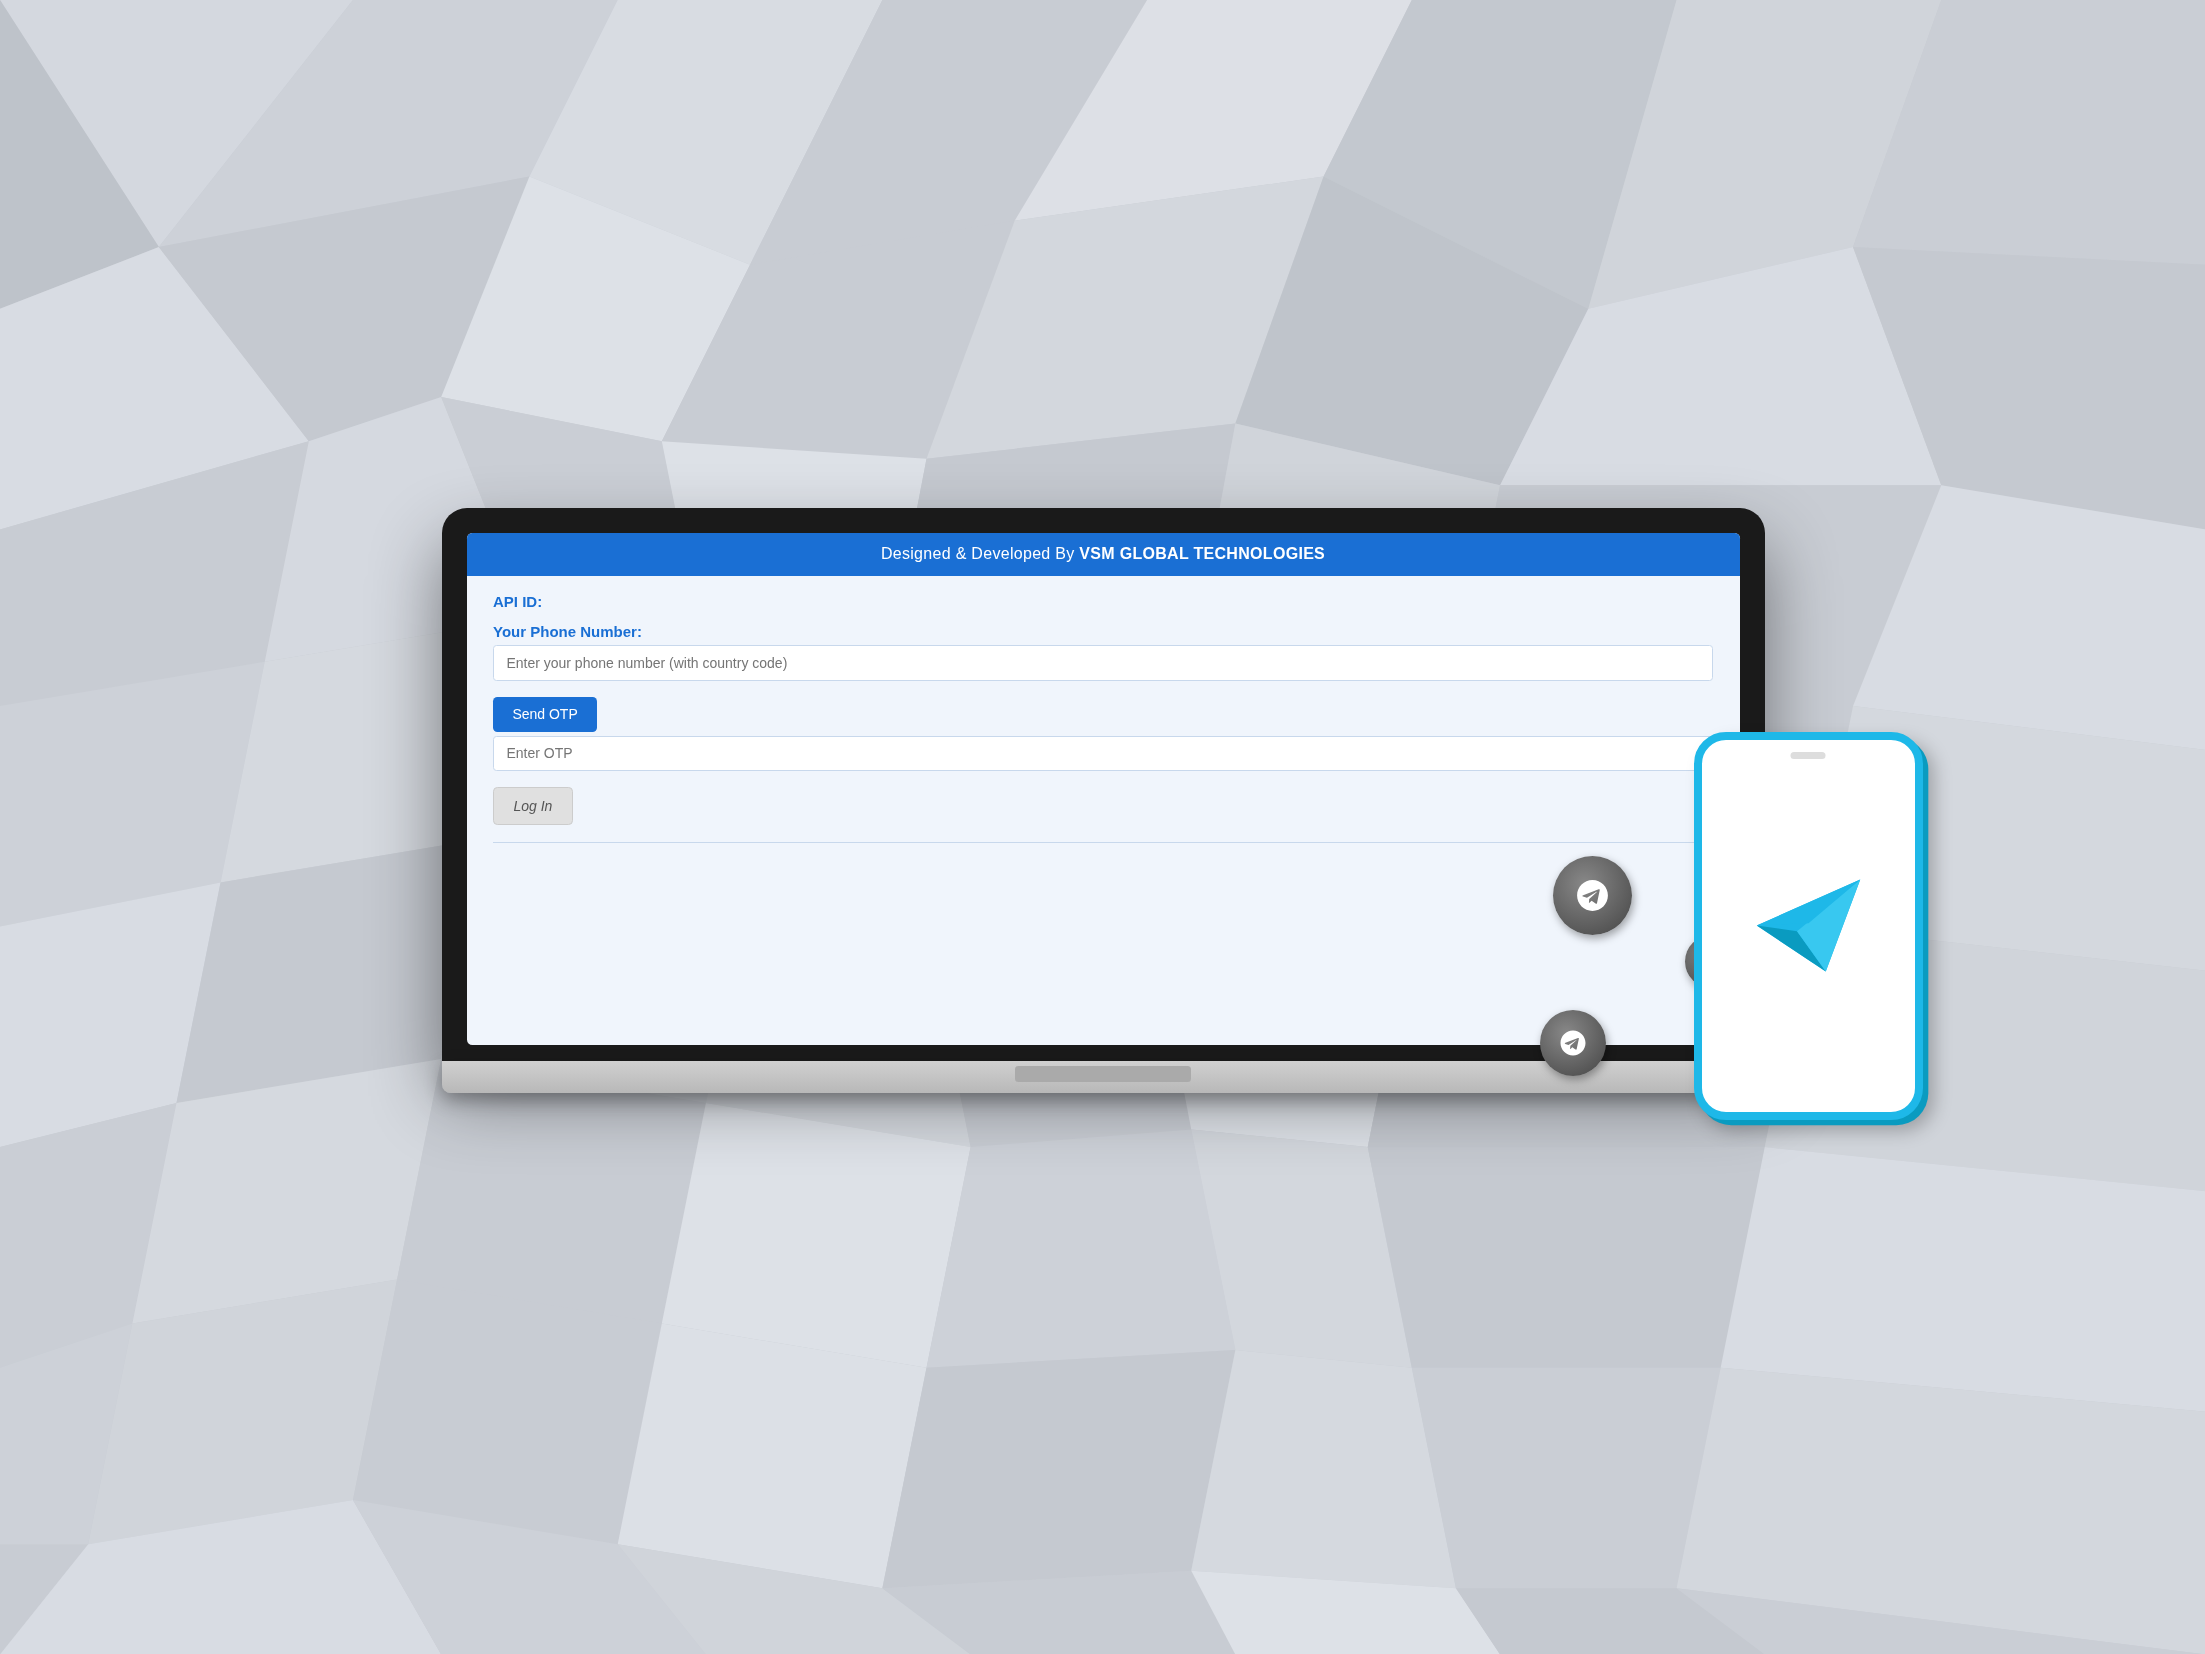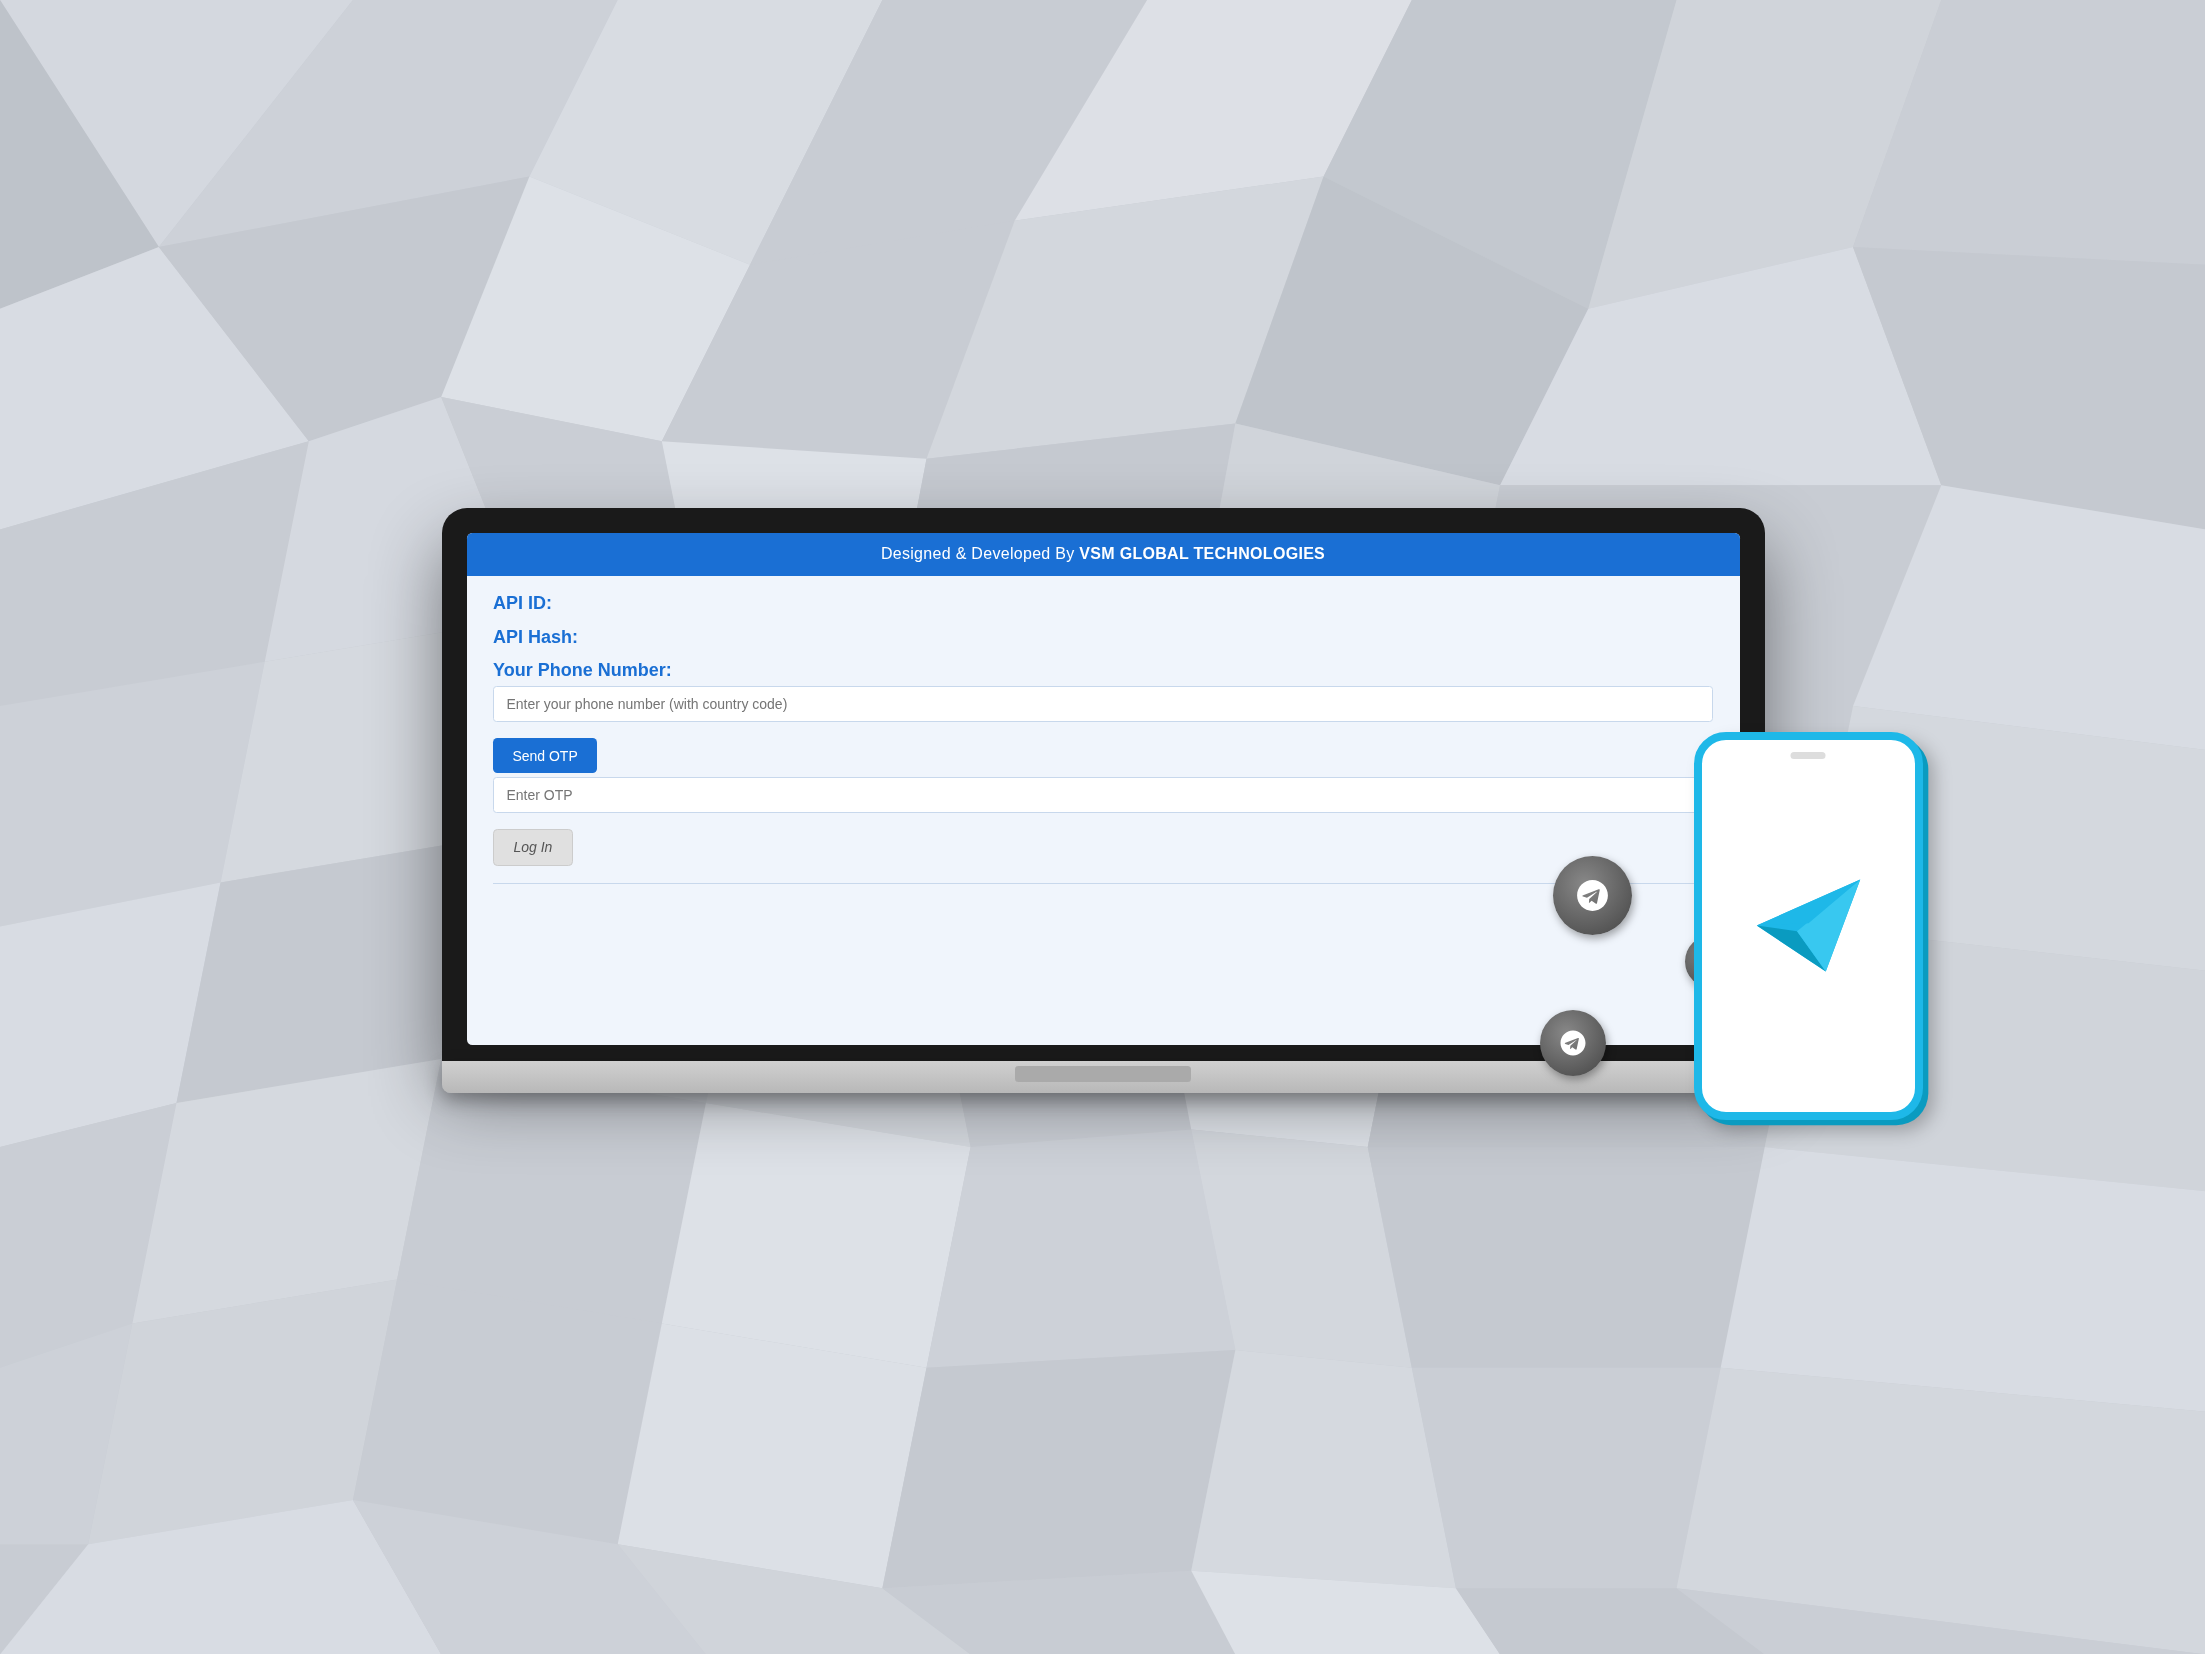--- a/index.html
+++ b/index.html
@@ -89,21 +89,21 @@
       font-weight: 700;
     }
 
     .app-form {
       background: #f0f5fc;
       padding: 17.6px 26.5px 26.5px 26.5px;
     }
 
     .field-label {
       color: #1a6fd4;
-      font-size: 18px;
+      font-size: 15px;
       font-weight: 600;
       margin-bottom: 5.3px;
       margin-top: 12.4px;
     }
 
     .field-label:first-child {
       margin-top: 0;
     }
 
     .field-input {
@@ -312,21 +312,20 @@
         <div class="app-header">
           <span>Designed &amp; Developed By </span><span class="bold">VSM GLOBAL TECHNOLOGIES</span>
         </div>
 
         <div class="app-form">
 
           
           <div class="field-label">API ID:</div>
 
           
-          <div class="field-label">API Hash:</div>
 
           
           <div class="field-label">Your Phone Number:</div>
           <input type="text" class="field-input" placeholder="Enter your phone number (with country code)" style="">
 
           
           <button class="send-otp-btn">Send OTP</button>
 
           
           <input type="text" class="field-input" placeholder="Enter OTP" style="">

